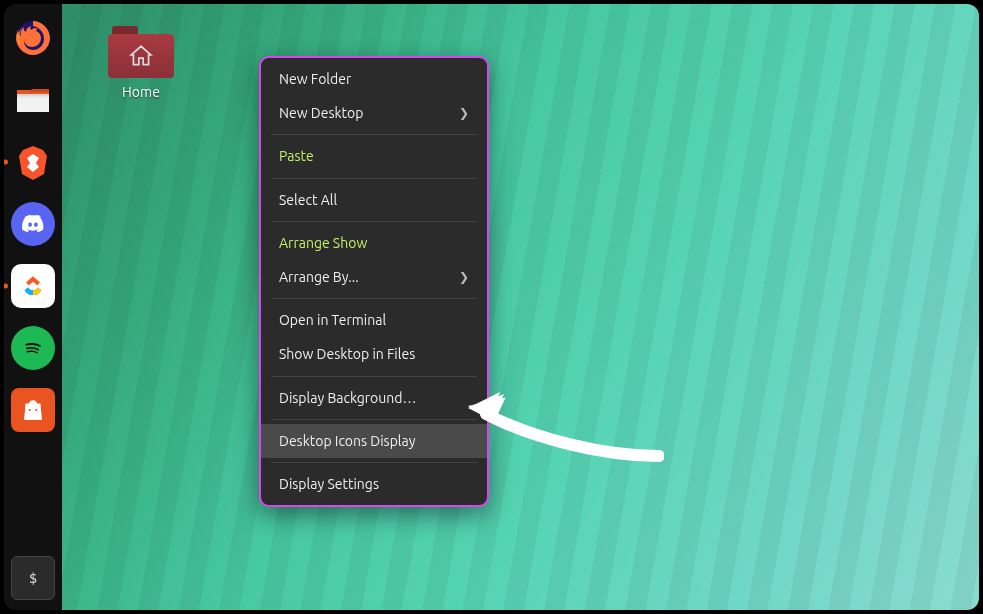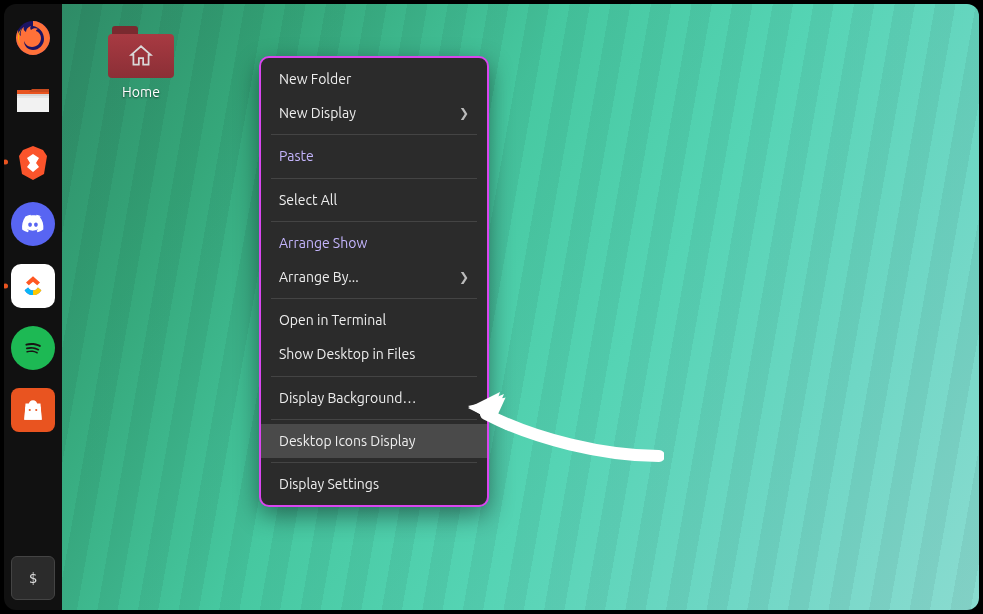--- a/index.html
+++ b/index.html
@@ -110,21 +110,21 @@
     padding: 4px 0;
     color: #eee;
     font-size: 14px;
   }
   .menu-item {
     padding: 8px 18px;
     display: flex; align-items: center; justify-content: space-between;
     cursor: pointer;
     line-height: 1.3;
   }
-  .menu-item.disabled { color: #c4b5fd; cursor: default; }
+  .menu-item.disabled { color: #bef264; cursor: default; }
   .menu-item.hover { background: #4a4a4a; }
   .menu-sep {
     height: 1px;
     background: #444;
     margin: 4px 10px;
   }
   .submenu-arrow { color: #bbb; font-size: 12px; }
 
   
   .annotation-arrow {
@@ -215,21 +215,21 @@
       </div>
     </div>
     <div class="label">Home</div>
   </div>
 
   <div class="context-menu">
     <div class="menu-item">
       <span>New Folder</span>
     </div>
     <div class="menu-item">
-      <span>New Display</span>
+      <span>New Desktop</span>
       <span class="submenu-arrow">❯</span>
     </div>
     <div class="menu-sep"></div>
     <div class="menu-item disabled">
       <span>Paste</span>
     </div>
     <div class="menu-sep"></div>
     <div class="menu-item">
       <span>Select All</span>
     </div>

